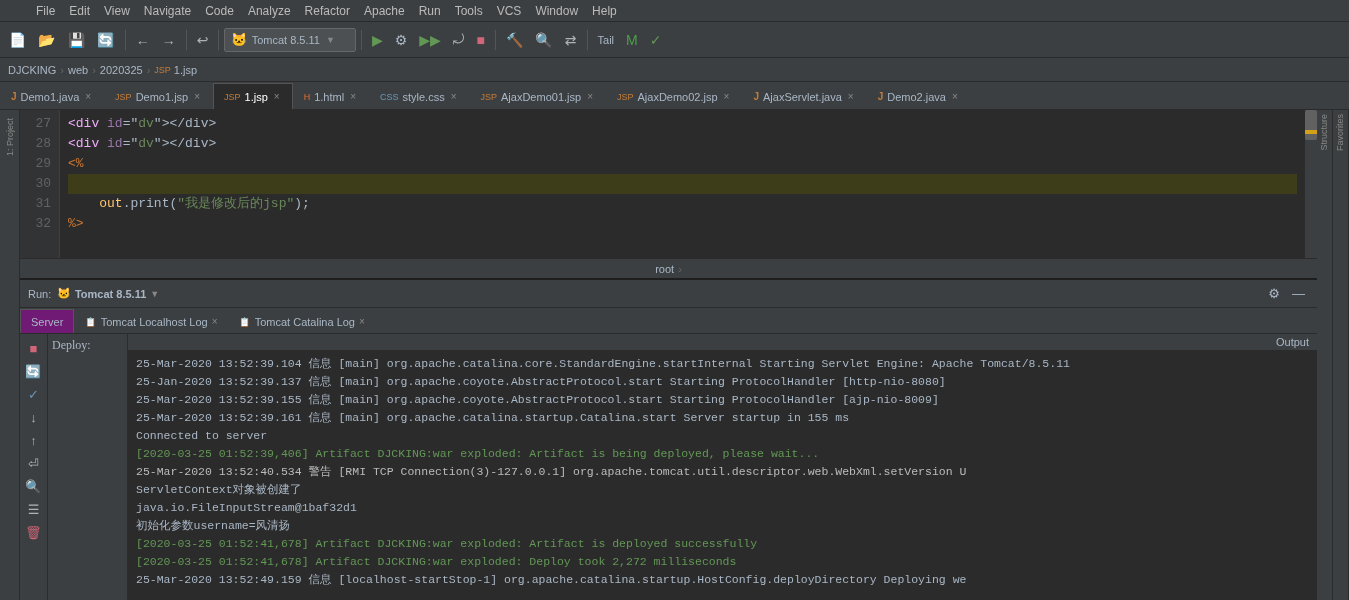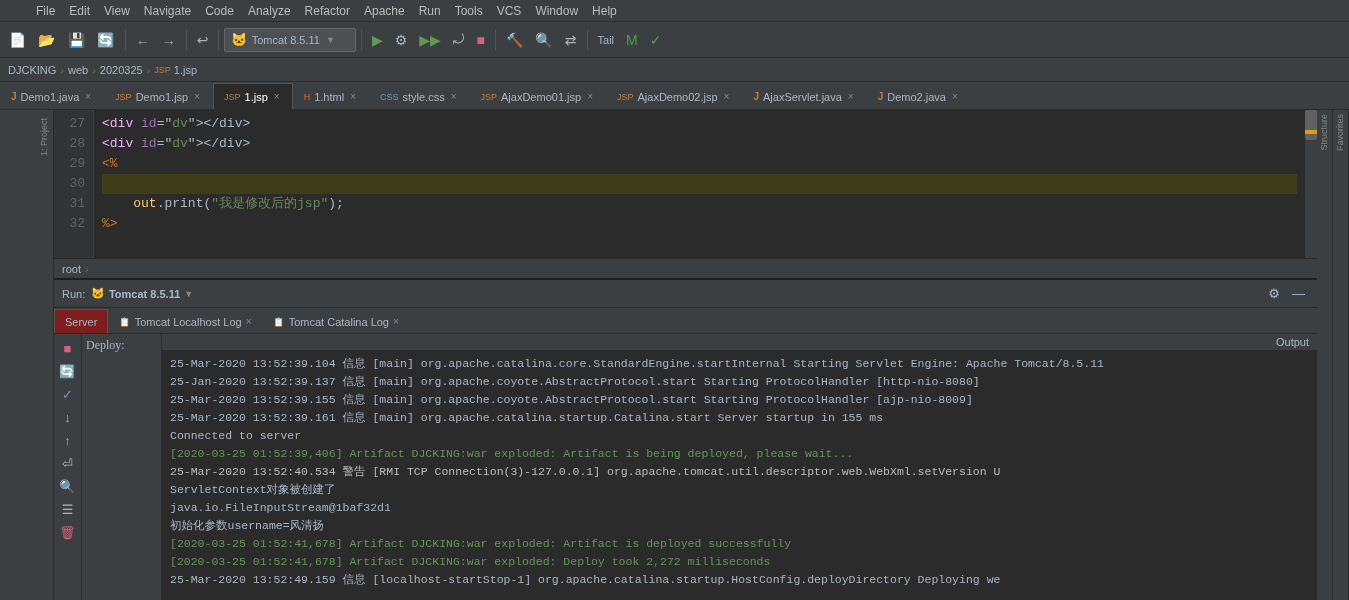--- a/index.html
+++ b/index.html
@@ -108,21 +108,20 @@
     }
     .tab-icon-java { color: #c57b36; font-size: 10px; font-weight: bold; }
     .tab-icon-jsp { color: #c57b36; font-size: 9px; }
     .tab-icon-html { color: #e66c2c; font-size: 9px; }
     .tab-icon-css { color: #6897bb; font-size: 9px; }
 
     
     #main-layout {
       display: flex;
       height: calc(600px - 22px - 36px - 24px - 28px);
-      margin-left: 34px;
     }
 
     
     #editor-run-split {
       display: flex;
       flex-direction: column;
       flex: 1;
     }
 
     
@@ -193,20 +192,21 @@
     #editor-breadcrumb {
       background: #3c3f41;
       height: 20px;
       display: flex;
       align-items: center;
       padding: 0 8px;
       font-size: 11px;
       color: #a9b7c6;
       border-top: 1px solid #2b2b2b;
       gap: 4px;
+      justify-content: center;
     }
 
     
     #run-panel {
       height: 360px;
       background: #2b2b2b;
       border-top: 2px solid #1e1e1e;
       display: flex;
       flex-direction: column;
     }
@@ -258,21 +258,21 @@
       gap: 4px;
       padding: 3px 10px;
       font-size: 11px;
       color: #a9b7c6;
       cursor: pointer;
       border: 1px solid transparent;
       border-bottom: none;
       height: 24px;
     }
     .run-tab.active {
-      background: #7f1d1d;
+      background: #701a75;
       border-color: #555;
     }
     .run-tab-close { font-size: 10px; color: #888; cursor: pointer; }
 
     #run-panel-body {
       display: flex;
       flex: 1;
       overflow: hidden;
     }
 

